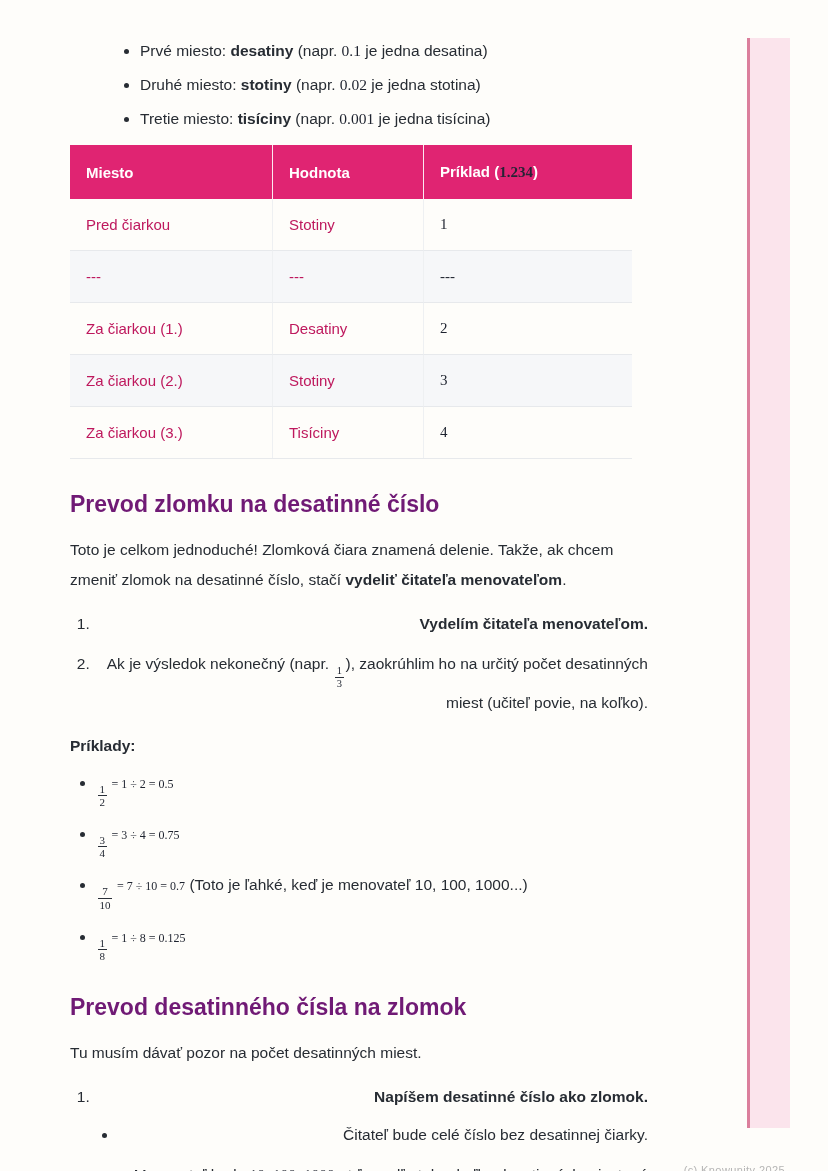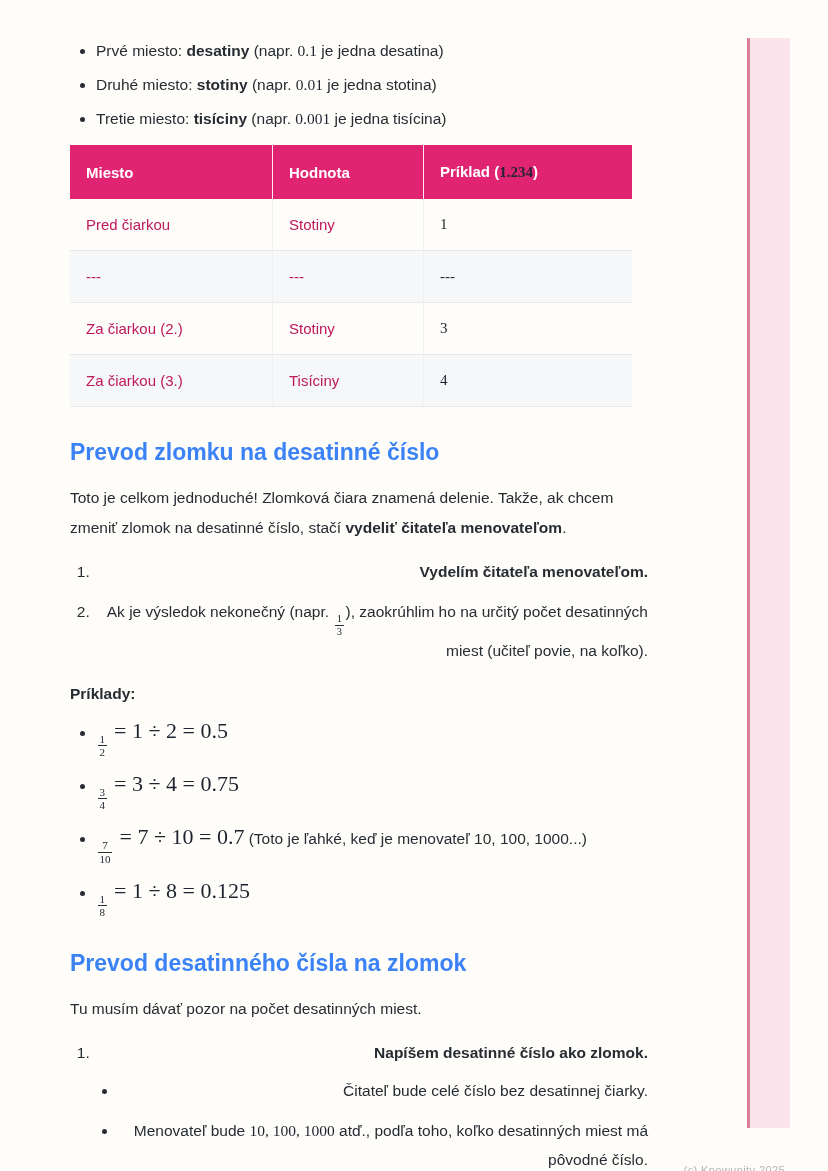--- a/index.html
+++ b/index.html
@@ -19,21 +19,21 @@
     padding-top: 40px;
     font-size: 15.5px;
   }
   b { font-weight: 700; }
   .math {
     font-family: "Liberation Serif", "DejaVu Serif", serif;
     color: #1d222e;
   }
   
   .top-list { list-style: disc; padding-left: 26px; }
-  .top-list li { margin-bottom: 13px; line-height: 21px; }
+  .top-list li { margin-bottom: 13px; line-height: 21px; margin-left: 44px; }
   
   .frac {
     display: inline-flex;
     flex-direction: column;
     align-items: center;
     font-family: "Liberation Serif", "DejaVu Serif", serif;
     color: #1d222e;
     font-size: 10.5px;
     line-height: 1.1;
     vertical-align: -5px;
@@ -65,35 +65,35 @@
     border-right: 1px solid #eef0f2;
     color: #be185d;
   }
   tbody tr:first-child td { border-top: none; }
   tbody td:last-child { border-right: none; }
   tbody tr:nth-child(even) { background: #f6f7f9; }
   td.math-cell { font-family: "Liberation Serif", "DejaVu Serif", serif; color: #1d222e; }
   col.c1 { width: 203px; } col.c2 { width: 151px; } col.c3 { width: 208px; }
   
   h2 {
-    color: #3b82f6;
+    color: #701a75;
     font-size: 23px;
     font-weight: 700;
     margin-top: 31px;
     line-height: 28px;
   }
   p.body { margin-top: 17px; line-height: 30px; }
   
   ol.steps { margin-top: 15px; padding-left: 24px; }
   ol.steps > li { margin-bottom: 12px; line-height: 28px; text-align: right; }
   .bold-label { margin-top: 20px; font-weight: 700; }
   
   .ex-list { list-style: disc; padding-left: 26px; margin-top: 16px; }
   .ex-list li { margin-bottom: 14px; line-height: 23px; }
-  .ex-list .eq { font-size: 22px; }
+  .ex-list .eq { font-size: 12px; }
   .ex-list .frac { font-size: 11px; }
   
   .sub-list { list-style: disc; padding-left: 24px; margin-top: 9px; font-weight: 400; }
   .sub-list li { margin-bottom: 11px; line-height: 29px; }
   
   .pink-strip {
     position: absolute;
     left: 747px;
     top: 38px;
     width: 43px;
@@ -113,21 +113,21 @@
   }
 </style>
 </head>
 <body>
 
 <div class="page">
   <div class="content">
 
     <ul class="top-list">
       <li><span>Prvé miesto: </span><b>desatiny</b><span> (napr. </span><span class="math">0.1</span><span> je jedna desatina)</span></li>
-      <li><span>Druhé miesto: </span><b>stotiny</b><span> (napr. </span><span class="math">0.01</span><span> je jedna stotina)</span></li>
+      <li><span>Druhé miesto: </span><b>stotiny</b><span> (napr. </span><span class="math">0.02</span><span> je jedna stotina)</span></li>
       <li><span>Tretie miesto: </span><b>tisíciny</b><span> (napr. </span><span class="math">0.001</span><span> je jedna tisícina)</span></li>
     </ul>
 
     <table>
       <colgroup>
           <col class="c1">
           <col class="c2">
           <col class="c3">
         </colgroup>
       <thead>
@@ -140,20 +140,25 @@
       <tbody>
         <tr>
           <td>Pred čiarkou</td>
           <td>Stotiny</td>
           <td class="math-cell">1</td>
         </tr>
         <tr>
           <td>---</td>
           <td>---</td>
           <td class="math-cell">---</td>
+        </tr>
+        <tr>
+          <td>Za čiarkou (1.)</td>
+          <td>Desatiny</td>
+          <td class="math-cell">2</td>
         </tr>
         <tr>
           <td>Za čiarkou (2.)</td>
           <td>Stotiny</td>
           <td class="math-cell">3</td>
         </tr>
         <tr>
           <td>Za čiarkou (3.)</td>
           <td>Tisíciny</td>
           <td class="math-cell">4</td>

